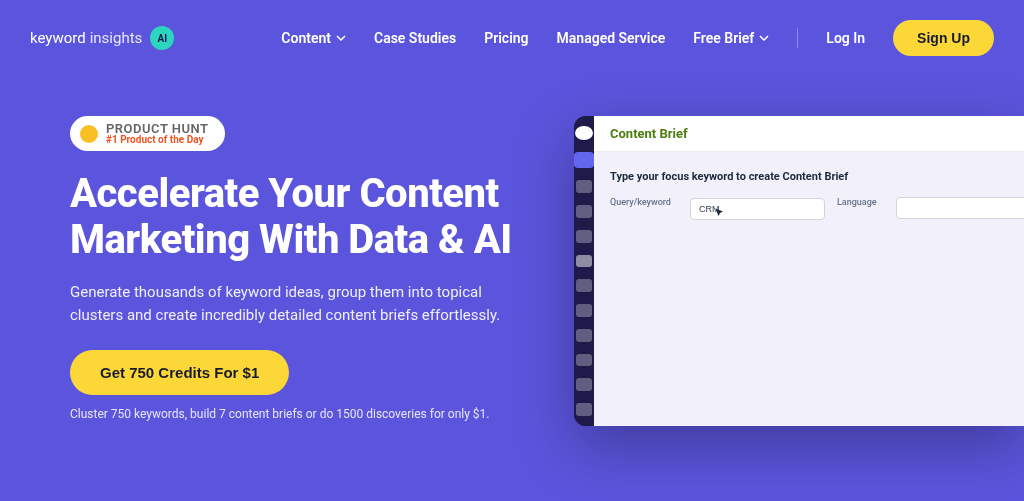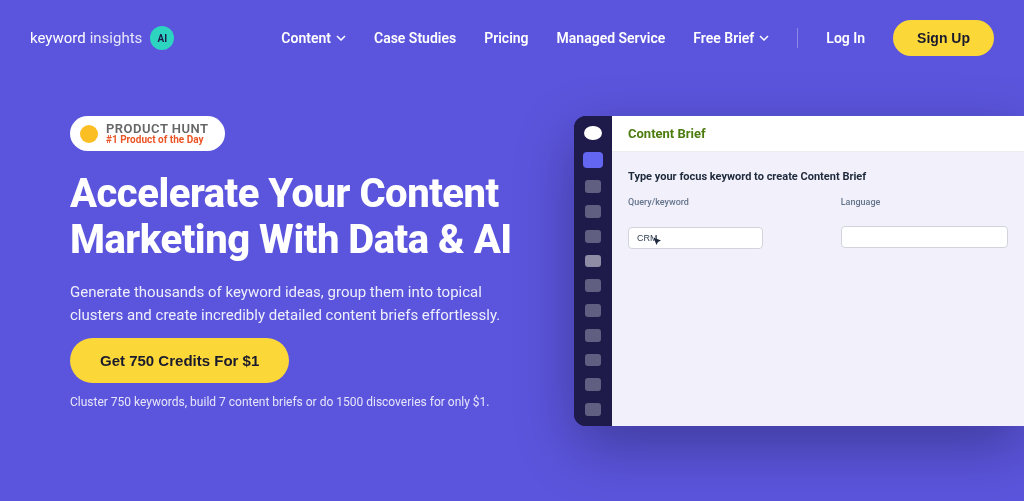--- a/index.html
+++ b/index.html
@@ -115,21 +115,21 @@
       font-size: 40px;
       font-weight: 800;
       line-height: 1.15;
       margin-bottom: 18px;
       letter-spacing: -0.5px;
     }
     .subhead {
       font-size: 15px;
       line-height: 1.5;
       color: rgba(255,255,255,0.9);
-      margin-bottom: 12px;
+      margin-bottom: 24px;
     }
     .cta-btn {
       background: #fbd838;
       color: #1a1a2e;
       font-weight: 700;
       padding: 14px 30px;
       border-radius: 26px;
       border: none;
       font-size: 15px;
       cursor: pointer;
@@ -205,21 +205,21 @@
       font-weight: 700;
       font-size: 11px;
       margin-bottom: 14px;
     }
     .mockup-fields {
       display: flex;
       gap: 12px;
     }
     .mockup-field {
       display: flex;
-      flex-direction: column;
+      flex-direction: row;
       gap: 19px;
     }
     .mockup-field:first-child { flex: 1.2; }
     .mockup-field:last-child { flex: 1; }
     .mockup-label {
       color: #64748b;
       font-size: 9px;
       font-weight: 500;
     }
     .mockup-input {

